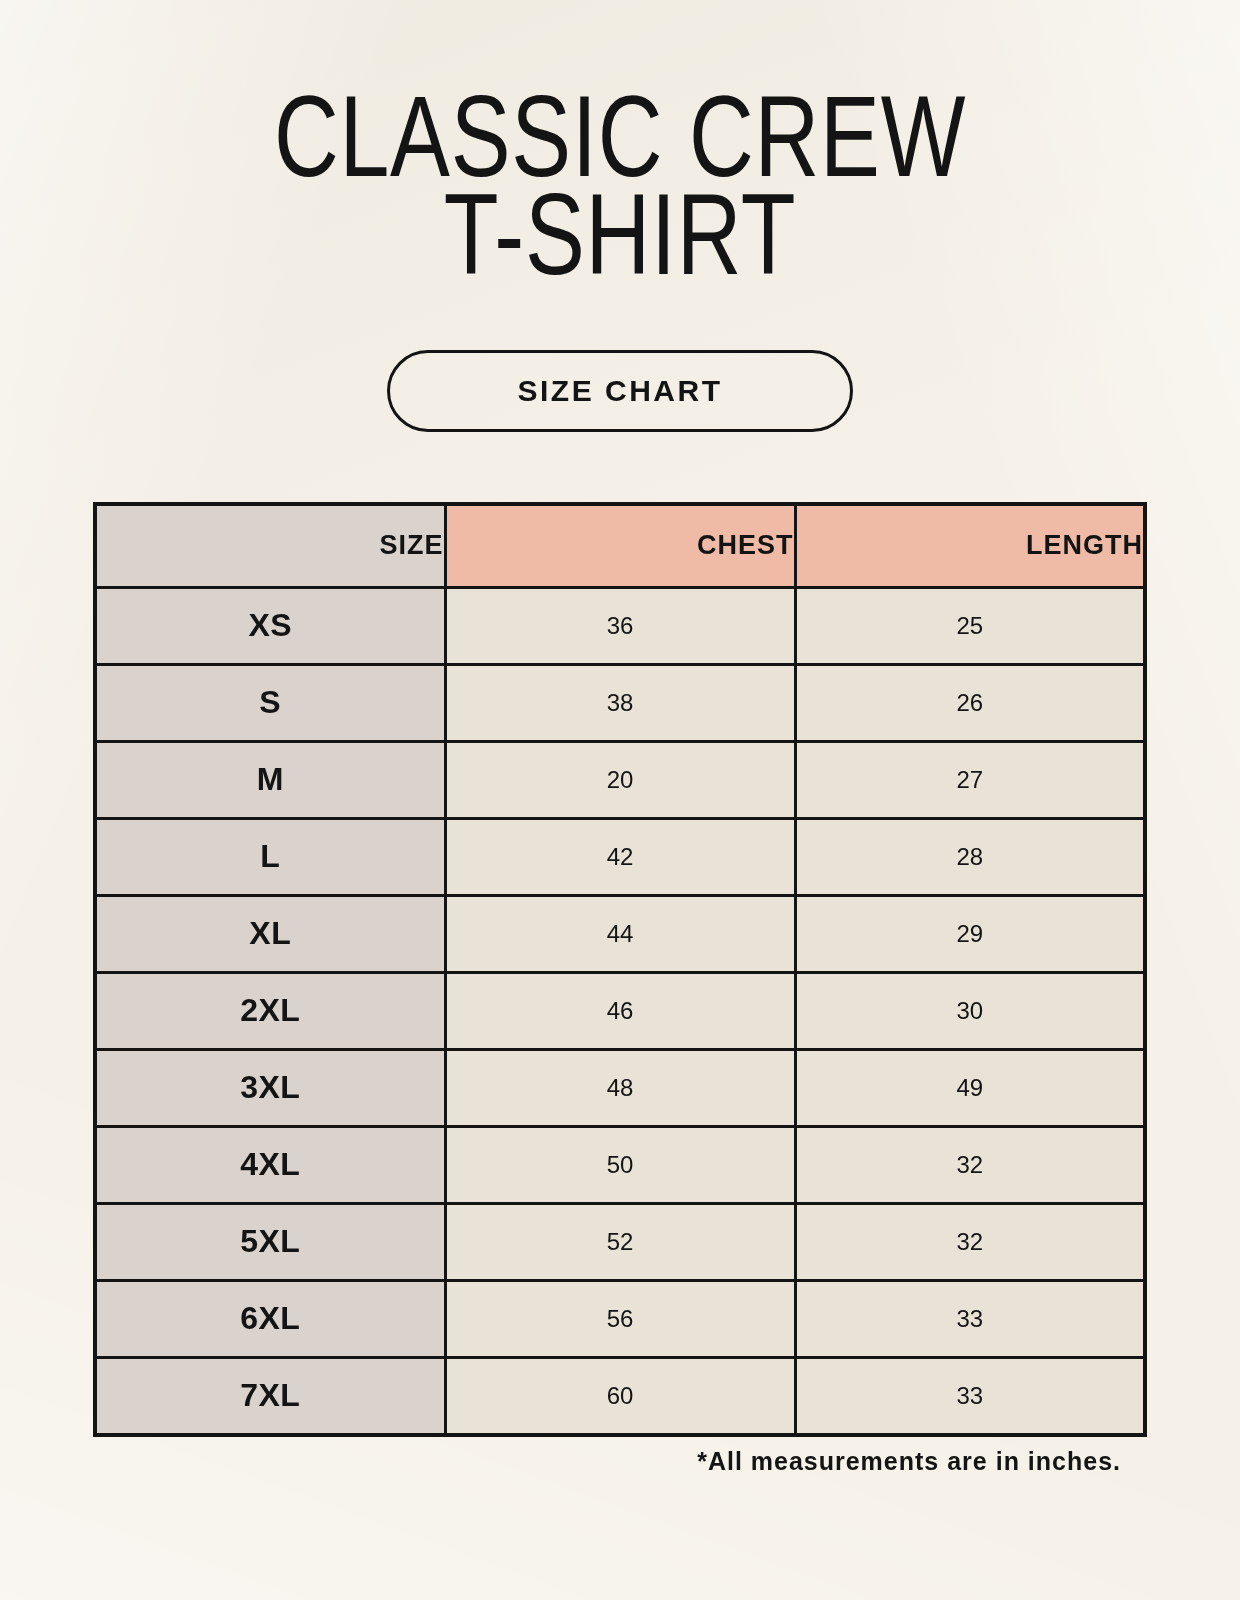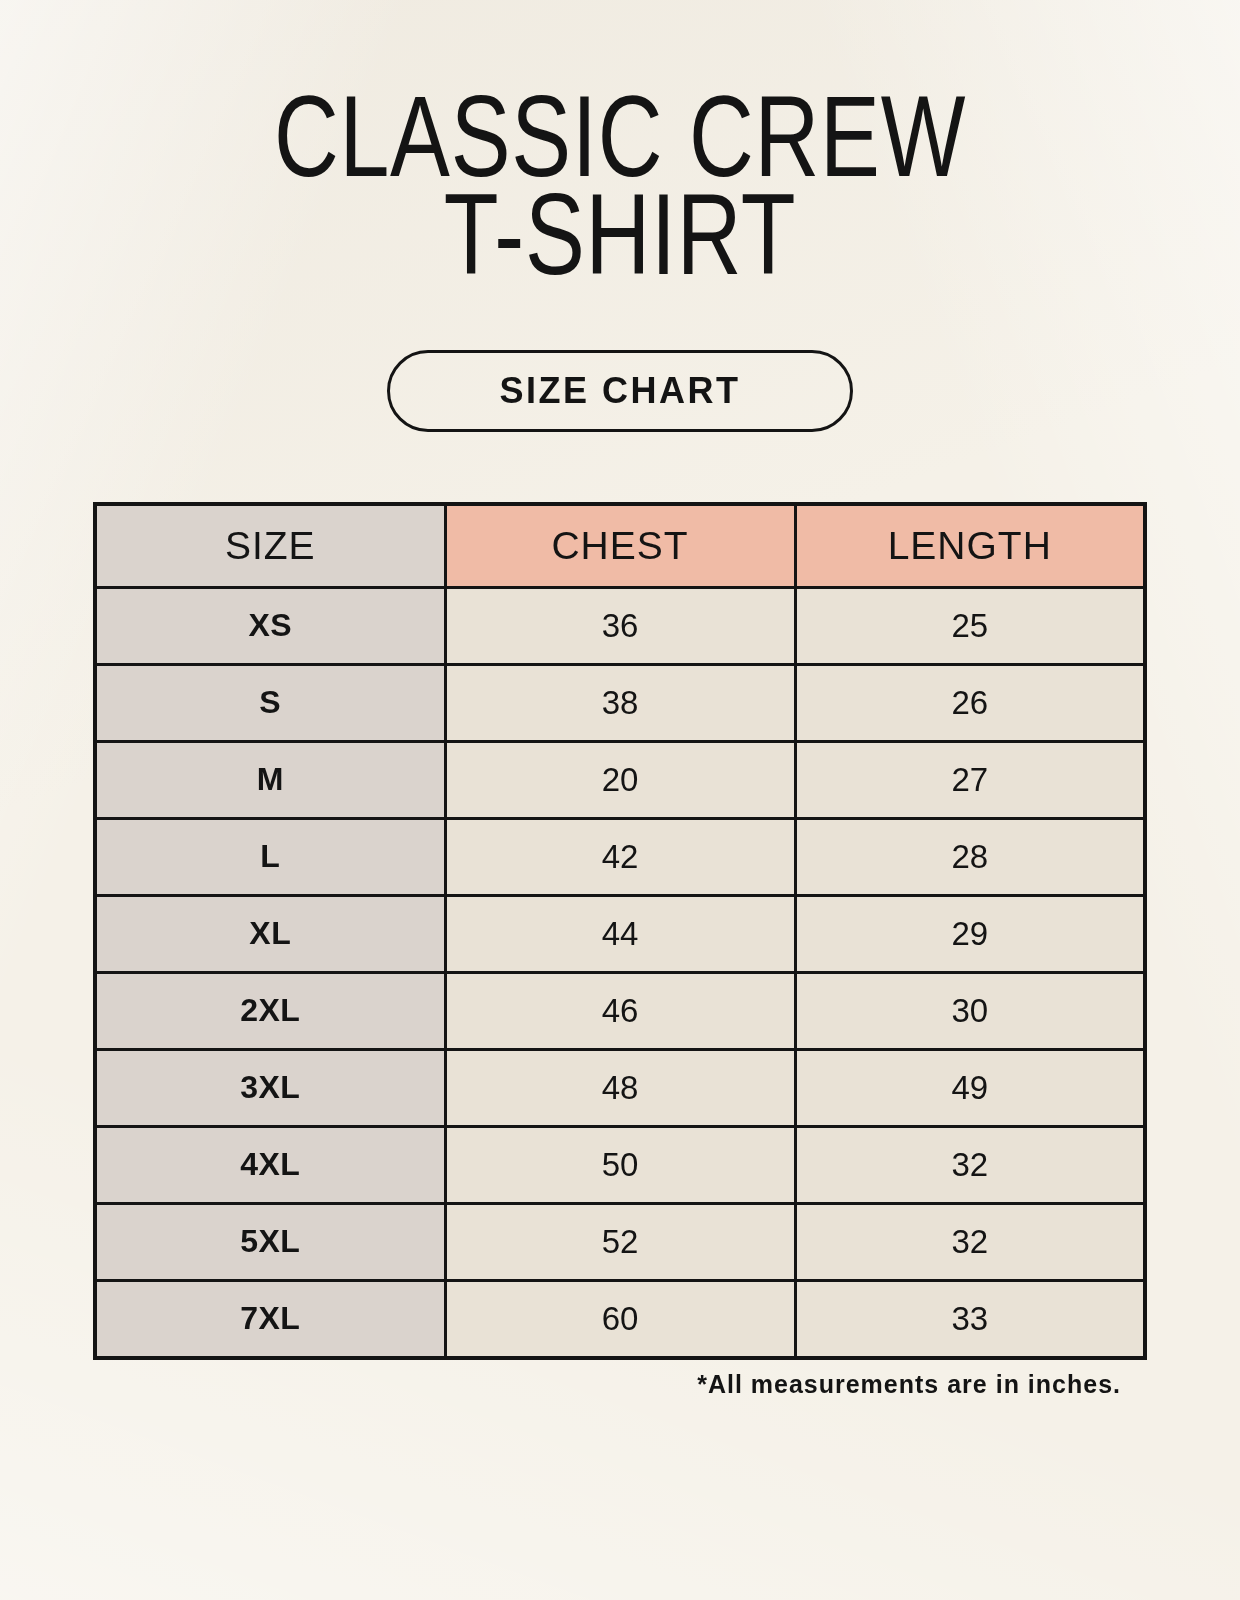--- a/index.html
+++ b/index.html
@@ -33,21 +33,21 @@
 
   .pill {
     width: 460px;
     height: 76px;
     margin: 66px auto 0;
     border: 3.5px solid var(--border, #141414);
     border-radius: 44px;
     display: flex;
     align-items: center;
     justify-content: center;
-    font-size: 36px;
+    font-size: 30px;
     font-weight: 700;
     letter-spacing: 2.5px;
     background: transparent;
     color: var(--text, #141414);
     cursor: pointer;
   }
 
   table.size-table {
     border-collapse: collapse;
     width: 1054px;
@@ -56,41 +56,42 @@
     table-layout: fixed;
   }
   .size-table th, .size-table td {
     border: 3px solid var(--border, #141414);
     text-align: center;
     vertical-align: middle;
     padding: 0;
   }
   .size-table thead th {
     height: 80px;
-    font-size: 39px;
-    font-weight: 400;
+    font-size: 27px;
+    font-weight: 700;
     letter-spacing: 1px;
+    text-align: right;
   }
   .size-table thead th.col-size,
   .size-table tbody th {
     background: var(--size-column-bg, #dad3cd);
   }
   .size-table thead th.col-accent {
     background: var(--accent-header-bg, #f0bba6);
   }
   .size-table tbody th {
     height: 74px;
     font-size: 32px;
     font-weight: 700;
     letter-spacing: 0.5px;
   }
   .size-table tbody td {
     height: 74px;
     background: var(--data-cell-bg, #e9e2d6);
-    font-size: 33px;
+    font-size: 24px;
     font-weight: 400;
   }
 
   .footnote {
     width: 1054px;
     margin: 10px auto 0;
     box-sizing: border-box;
     padding-right: 26px;
     text-align: right;
     font-size: 25px;
@@ -161,20 +162,25 @@
           <th>4XL</th>
           <td>50</td>
           <td>32</td>
         </tr>
         <tr>
           <th>5XL</th>
           <td>52</td>
           <td>32</td>
         </tr>
         <tr>
+          <th>6XL</th>
+          <td>56</td>
+          <td>33</td>
+        </tr>
+        <tr>
           <th>7XL</th>
           <td>60</td>
           <td>33</td>
         </tr>
       </tbody>
   </table>
 
   <div class="footnote">*All measurements are in inches.</div>
 
 </div>

